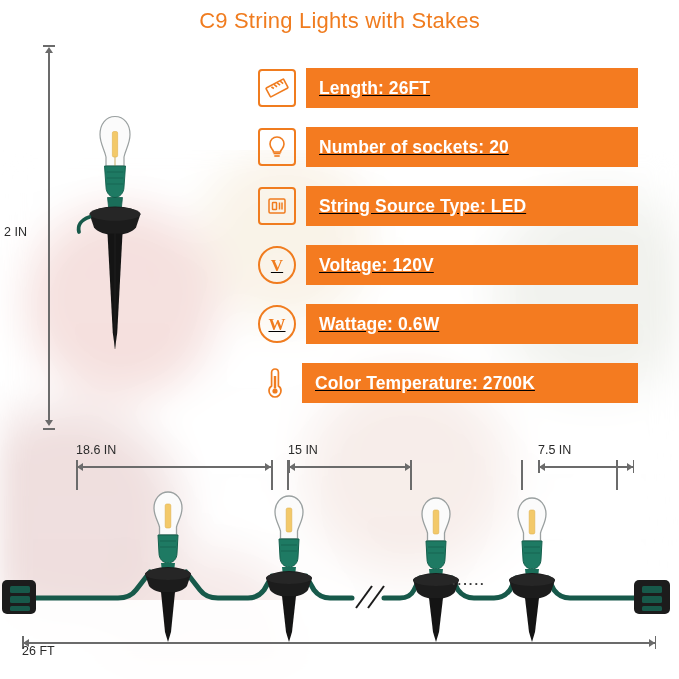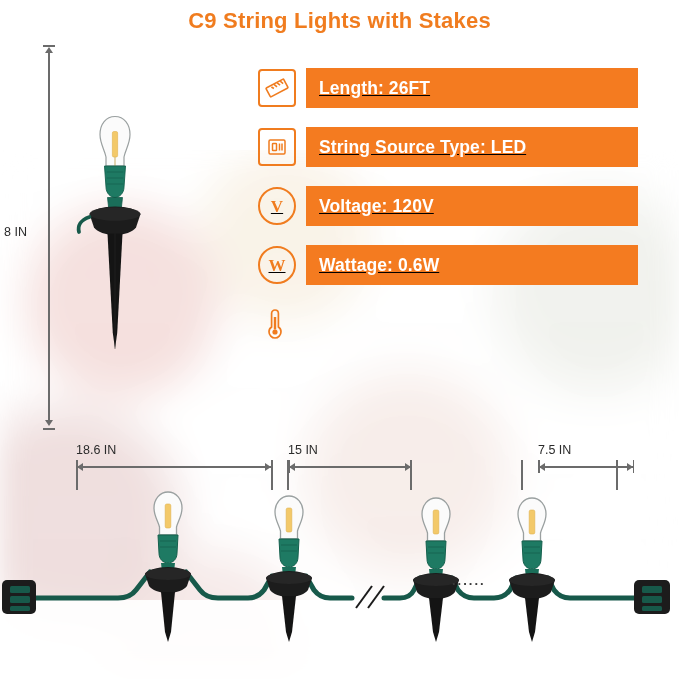--- a/index.html
+++ b/index.html
@@ -56,21 +56,21 @@
   }
 
   
   .title {
     position: absolute;
     left: 0;
     top: 8px;
     width: 679px;
     text-align: center;
     font-size: 22px;
-    font-weight: bold;
+    font-weight: normal;
     color: #f07c1f;
     letter-spacing: 0.2px;
   }
 
   
   .specs {
     position: absolute;
     left: 258px;
     top: 68px;
     width: 380px;
@@ -259,38 +259,48 @@
     <path d="M50 198 L70 198 L63 330 L60 352 L57 330 Z" fill="#141414"></path>
     <path d="M60 198 L60 352" stroke="#2e2e2e" stroke-width="1" opacity="0.6"></path>
   </svg>
 
   <div class="vmeasure">
     <div class="vcap" style="top:0px;"></div>
     <div class="vcap" style="top:383px;"></div>
     <div class="vline"></div>
     <div class="varrow" style="top:2px;border-bottom:6px solid #6b6b6b;"></div>
     <div class="varrow" style="top:375px;border-top:6px solid #6b6b6b;"></div>
-    <div class="vlabel">8 IN</div>
+    <div class="vlabel">2 IN</div>
   </div>
 
   <div class="specs">
 
     <div class="spec-row">
       <div class="spec-icon">
         <svg width="24" height="24" viewBox="0 0 24 24" fill="none" stroke="#f07c1f" stroke-width="1.6">
           <rect x="2" y="7" width="20" height="10" rx="1" transform="rotate(-28 12 12)"></rect>
           <path d="M7.5 8.5 L9 11" transform="rotate(-28 12 12)"></path>
           <path d="M11 7.5 L12.5 11" transform="rotate(-28 12 12)"></path>
           <path d="M14.5 7.5 L16 11" transform="rotate(-28 12 12)"></path>
           <path d="M18 7.5 L19.5 11" transform="rotate(-28 12 12)"></path>
         </svg>
       </div>
       <div class="spec-bar">Length: 26FT</div>
     </div>
 
+    <div class="spec-row">
+      <div class="spec-icon">
+        <svg width="22" height="24" viewBox="0 0 22 24" fill="none" stroke="#f07c1f" stroke-width="1.6">
+          <path d="M11 2 C6.9 2 4 5.1 4 9 c0 2.8 1.6 4.4 2.6 5.8 .6 .9 .9 1.6 .9 2.2 h7 c0-.6 .3-1.3 .9-2.2 1-1.4 2.6-3 2.6-5.8 C18 5.1 15.1 2 11 2 Z"></path>
+          <path d="M7.5 18.5 h7"></path>
+          <path d="M8.3 21 h5.4"></path>
+        </svg>
+      </div>
+      <div class="spec-bar">Number of sockets: 20</div>
+    </div>
 
     <div class="spec-row">
       <div class="spec-icon">
         <svg width="24" height="22" viewBox="0 0 24 22" fill="none" stroke="#f07c1f" stroke-width="1.5">
           <rect x="4" y="4" width="16" height="14" rx="1.2"></rect>
           <rect x="7.5" y="7.5" width="4" height="7" rx="0.6"></rect>
           <path d="M14.5 7.5 v7"></path>
           <path d="M17 7.5 v7"></path>
         </svg>
       </div>
@@ -312,20 +322,21 @@
     </div>
 
     <div class="spec-row">
       <div class="spec-icon noborder">
         <svg width="18" height="34" viewBox="0 0 18 34" fill="none" stroke="#f07c1f" stroke-width="1.7">
           <path d="M9 3 c-2 0-3.4 1.5-3.4 3.4 V20 c-1.6 1-2.6 2.8-2.6 4.7 C3 28 5.7 31 9 31 s6-3 6-6.3 c0-1.9-1-3.7-2.6-4.7 V6.4 C12.4 4.5 11 3 9 3 Z"></path>
           <path d="M9 10 v12.5" stroke-width="2.4"></path>
           <circle cx="9" cy="25" r="2.6" fill="#f07c1f" stroke="none"></circle>
         </svg>
       </div>
+      <div class="spec-bar">Color Temperature: 2700K</div>
     </div>
 
   </div>
 
   <div class="string-area">
 
     <div class="hmeasure" style="left:76px; top:20px; width:196px;">
       <div class="hline"></div>
       <div class="hcap" style="left:0;"></div>
       <div class="hcap" style="right:0;"></div>
@@ -428,15 +439,23 @@
         <path d="M-8 67 L8 67" stroke="#14604d" stroke-width="1.1" opacity="0.7"></path>
         <path d="M-7 83 L7 83 L6 92 L-6 92 Z" fill="#1a6e59"></path>
         <path d="M-23 94 C-20 90 -11 87 0 87 C11 87 20 90 23 94 L19 106 C16 110 9 113 0 113 C-9 113 -16 110 -19 106 Z" fill="#1c1c1c"></path>
         <ellipse cx="0" cy="94" rx="23" ry="6" fill="#262626"></ellipse>
         <path d="M-7 112 L7 112 L3 146 L0 156 L-3 146 Z" fill="#141414"></path>
       </g>
     </svg>
 
     <div class="dots" style="left:452px; top:133px;">......</div>
 
+    <div class="hmeasure" style="left:22px; top:196px; width:634px;">
+      <div class="hline"></div>
+      <div class="hcap" style="left:0;"></div>
+      <div class="hcap" style="right:0;"></div>
+      <div class="harrow" style="left:1px;border-right:6px solid #6b6b6b;"></div>
+      <div class="harrow" style="right:1px;border-left:6px solid #6b6b6b;"></div>
+      <div class="hlabel below" style="background: transparent; position: absolute;">26 FT</div>
+    </div>
   </div>
 
 </div>
 
 </body></html>

